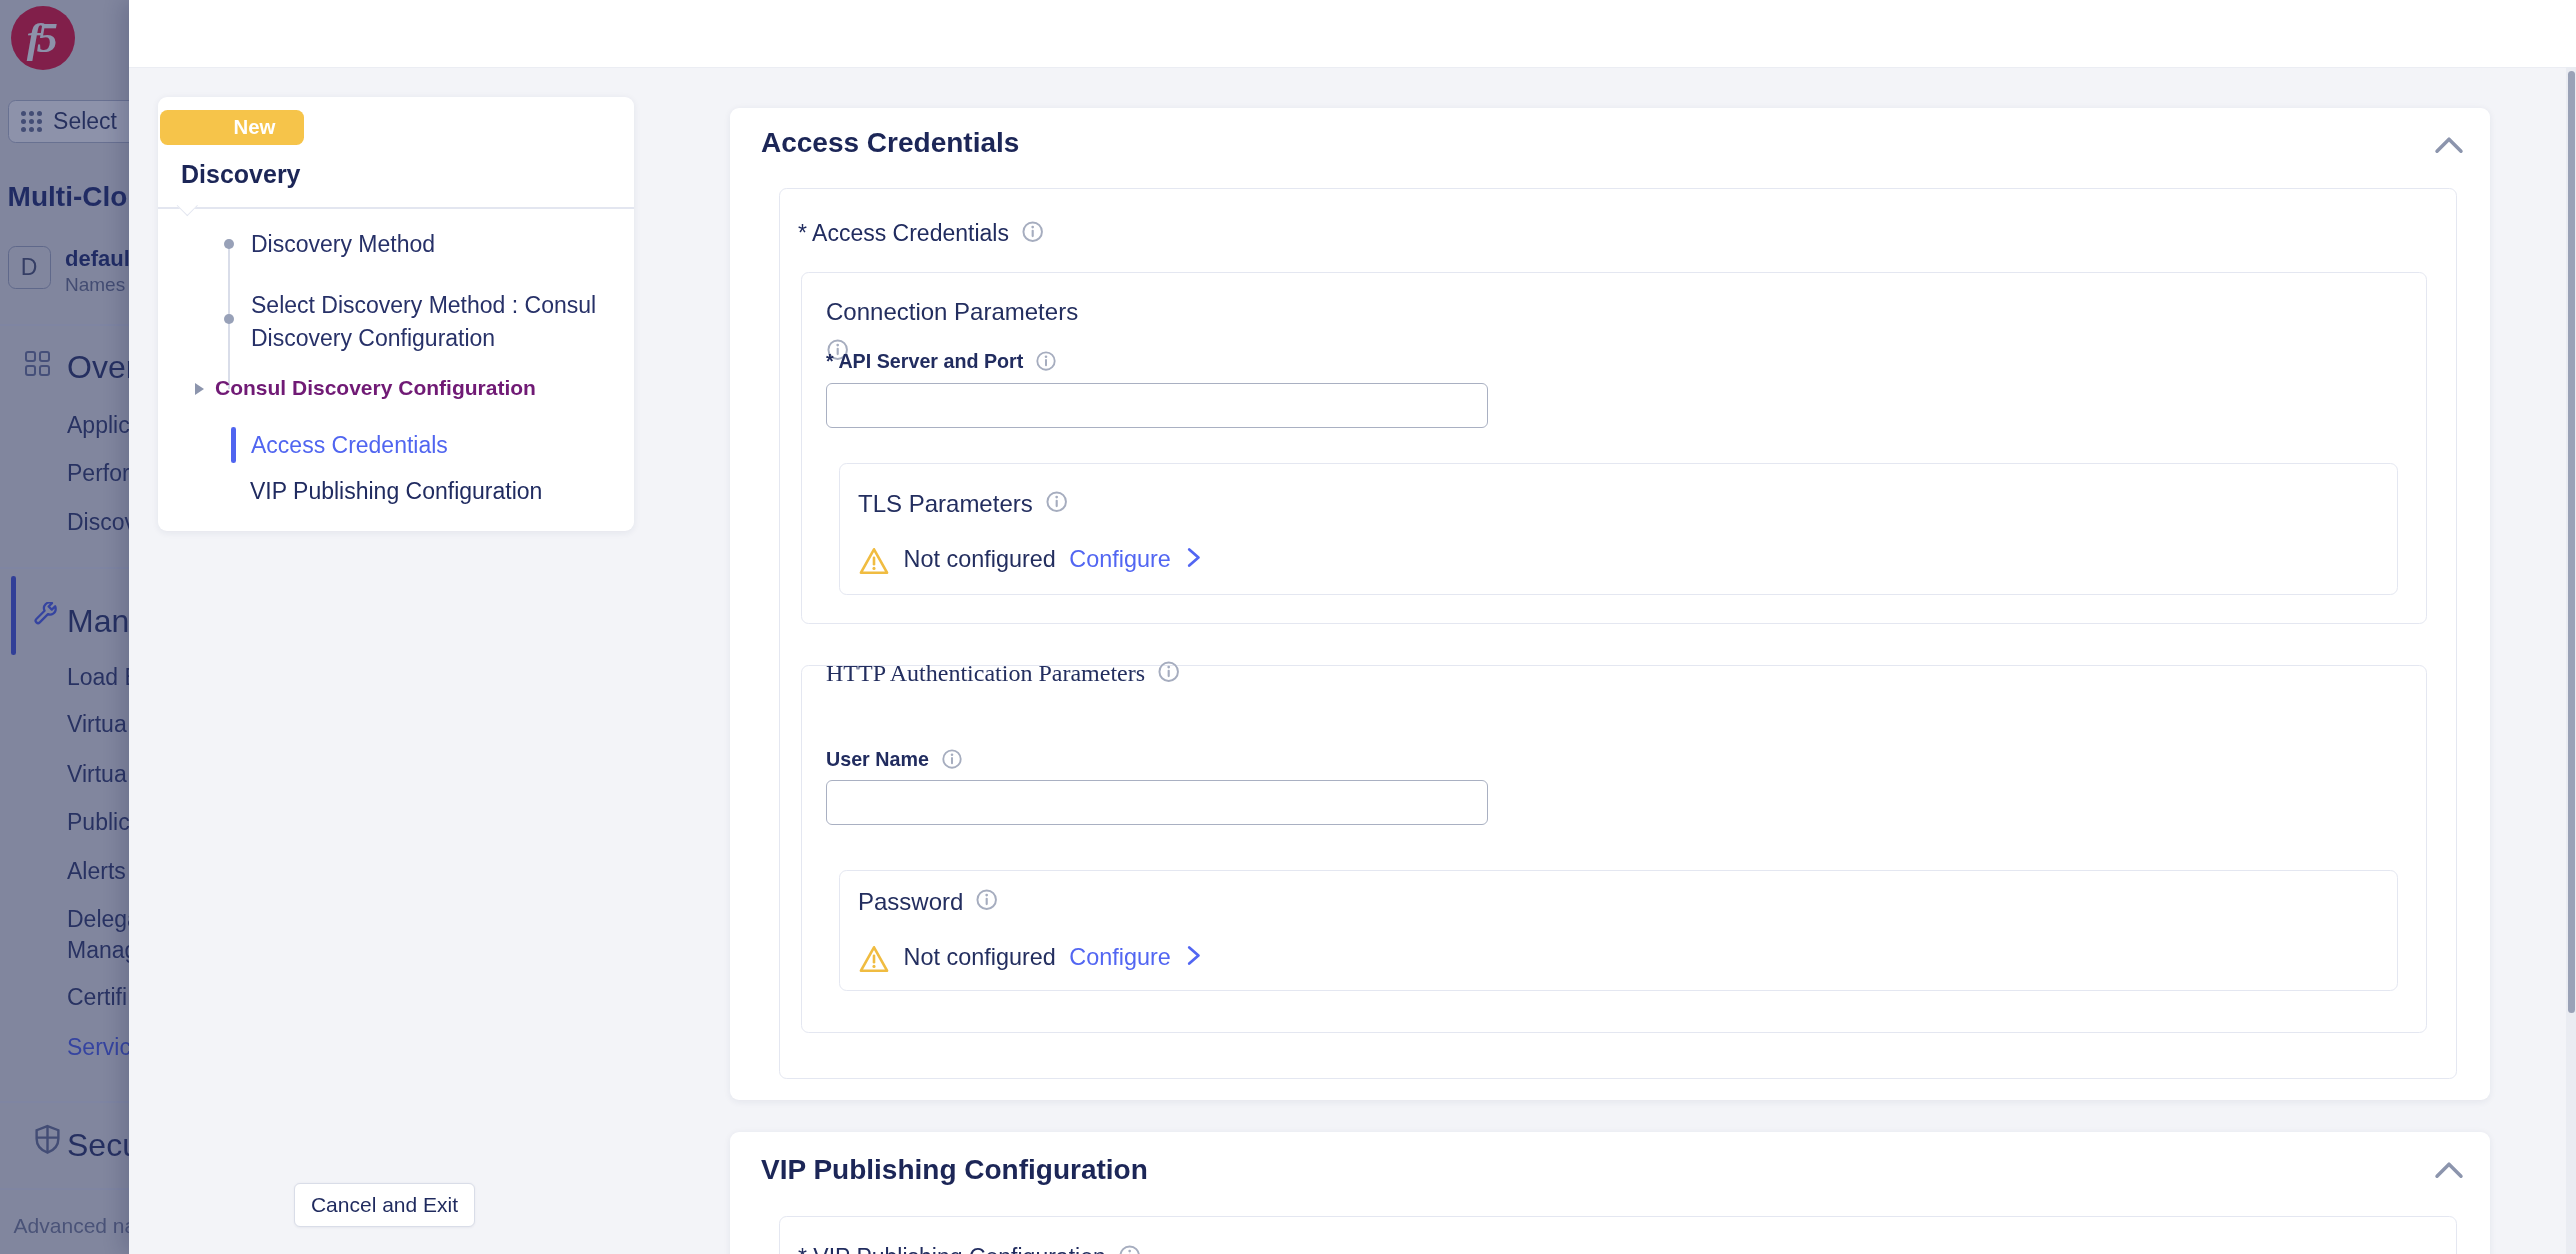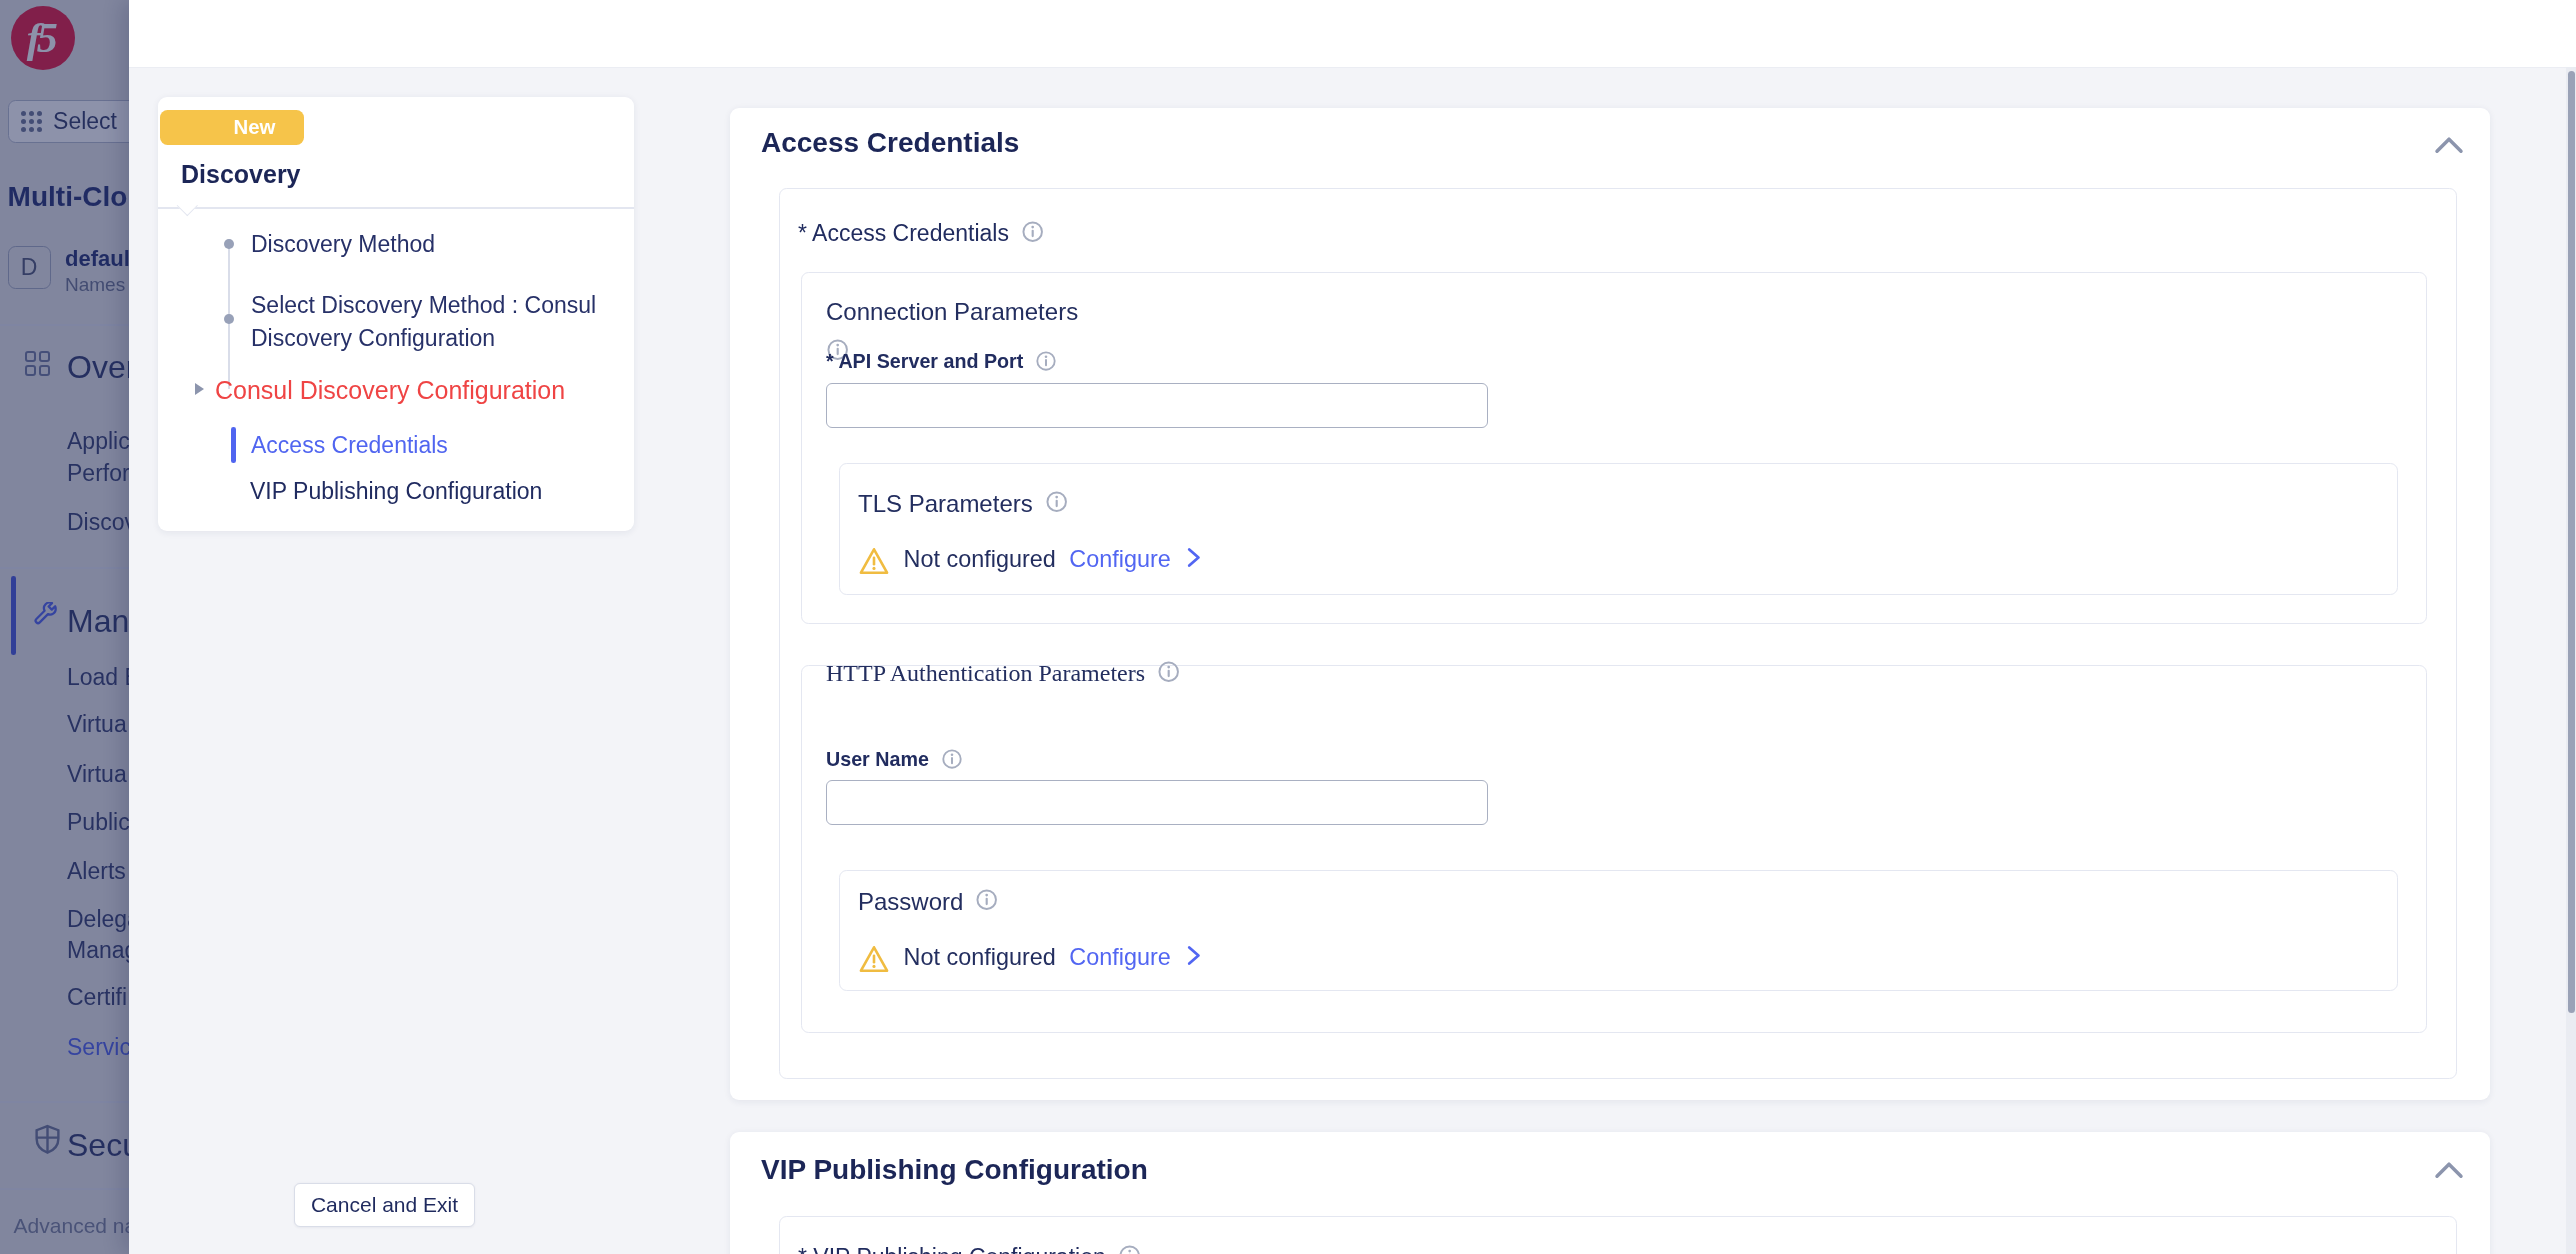--- a/index.html
+++ b/index.html
@@ -66,21 +66,21 @@
     display:flex;align-items:center;justify-content:center;color:#fff;font-weight:bold;font-size:20.4px;z-index:3;padding-left:45px;}
   .wiz-title{left:181px;top:160px;font-size:25px;font-weight:bold;color:#1c2657;}
   .wiz-div{left:158px;top:207px;width:476px;height:1.5px;background:#e3e6f0;z-index:1;}
   .wiz-notch{left:180px;top:198px;width:13.6px;height:13.6px;background:#fff;transform:rotate(45deg);
     border-right:1.5px solid #e3e6f0;border-bottom:1.5px solid #e3e6f0;z-index:2;}
   .stepline{left:228px;top:243px;width:2.3px;height:146px;background:#d9dde9;}
   .stepdot{width:9.8px;height:9.8px;border-radius:50%;background:#98a1b8;}
   .step-lbl{font-size:23px;color:#273168;}
   .step-arrow{left:195px;top:383px;width:0;height:0;border-left:9.8px solid #8c95ad;
     border-top:6.8px solid transparent;border-bottom:6.8px solid transparent;}
-  .step-head{left:215px;top:376px;font-size:25px;font-weight:normal;color:#ef4444;}
+  .step-head{left:215px;top:376px;font-size:21px;font-weight:bold;color:#701a75;}
   .sub-bar{left:231px;top:427px;width:4.5px;height:36px;background:#5065f0;border-radius:2.3px;}
   .sub-active{left:251px;top:432px;font-size:23px;color:#5065f0;}
   .sub-idle{left:250px;top:478px;font-size:23px;color:#202b60;}
   .cancel-btn{left:294px;top:1183px;width:181px;height:44px;background:#fff;border:1.5px solid #d9dde8;
     border-radius:6px;display:flex;align-items:center;justify-content:center;font-size:21px;color:#1f2a5e;
     box-sizing:border-box;box-shadow:0 0.8px 2.3px rgba(30,40,90,0.06);cursor:pointer;}
 
   
   .card{background:#fff;border-radius:9px;box-shadow:0 1.5px 7.6px rgba(30,40,90,0.07);}
   .card-h{font-size:28px;font-weight:bold;color:#1c2657;}
@@ -131,21 +131,21 @@
 
   <div class="abs sb-div" style="top:324px;"></div>
 
   <div class="abs ov-icon">
       <i></i>
       <i></i>
       <i></i>
       <i></i>
     </div>
   <div class="abs sb-sec nowrap" style="left:67px;top:349px;">Overv</div>
-  <div class="abs sb-item nowrap" style="left:67px;top:428px;">Applic</div>
+  <div class="abs sb-item nowrap" style="left:67px;top:412px;">Applic</div>
   <div class="abs sb-item nowrap" style="left:67px;top:460px;">Perfor</div>
   <div class="abs sb-item nowrap" style="left:67px;top:509px;">Discov</div>
 
   <div class="abs sb-div" style="top:567px;"></div>
 
   <div class="abs mg-bar"></div>
   <svg class="abs" style="left:33px;top:602px;" width="27" height="27" viewBox="0 0 24 24">
     <path d="M20.2 6.2a5 5 0 0 1-6.9 4.6L6 18.1a2.1 2.1 0 0 1-3-3l7.3-7.3A5 5 0 0 1 16.9 1l-3 3 2.8 2.8 3-3c.3.7.5 1.5.5 2.4z" fill="none" stroke="#3d52e8" stroke-width="2" stroke-linejoin="round"></path>
   </svg>
   <div class="abs sb-sec nowrap" style="left:67px;top:603px;">Mana</div>

